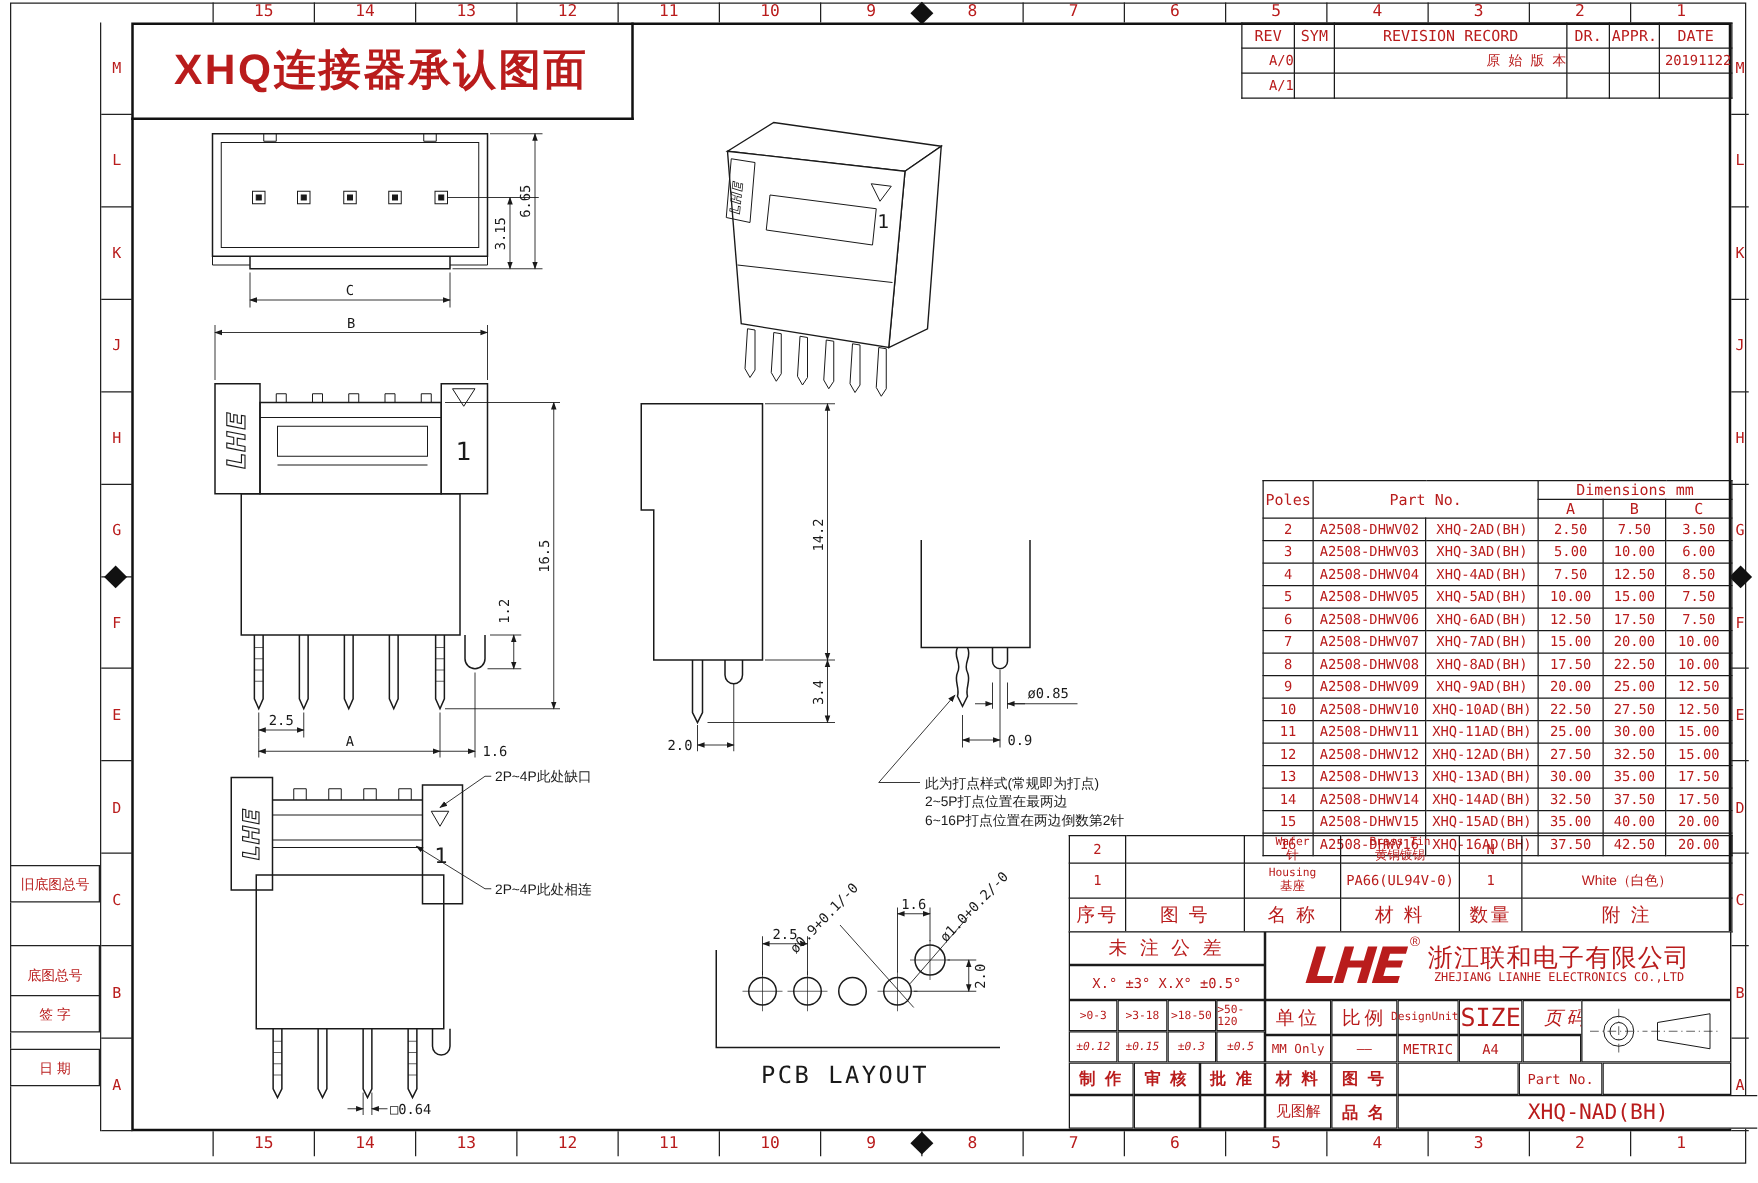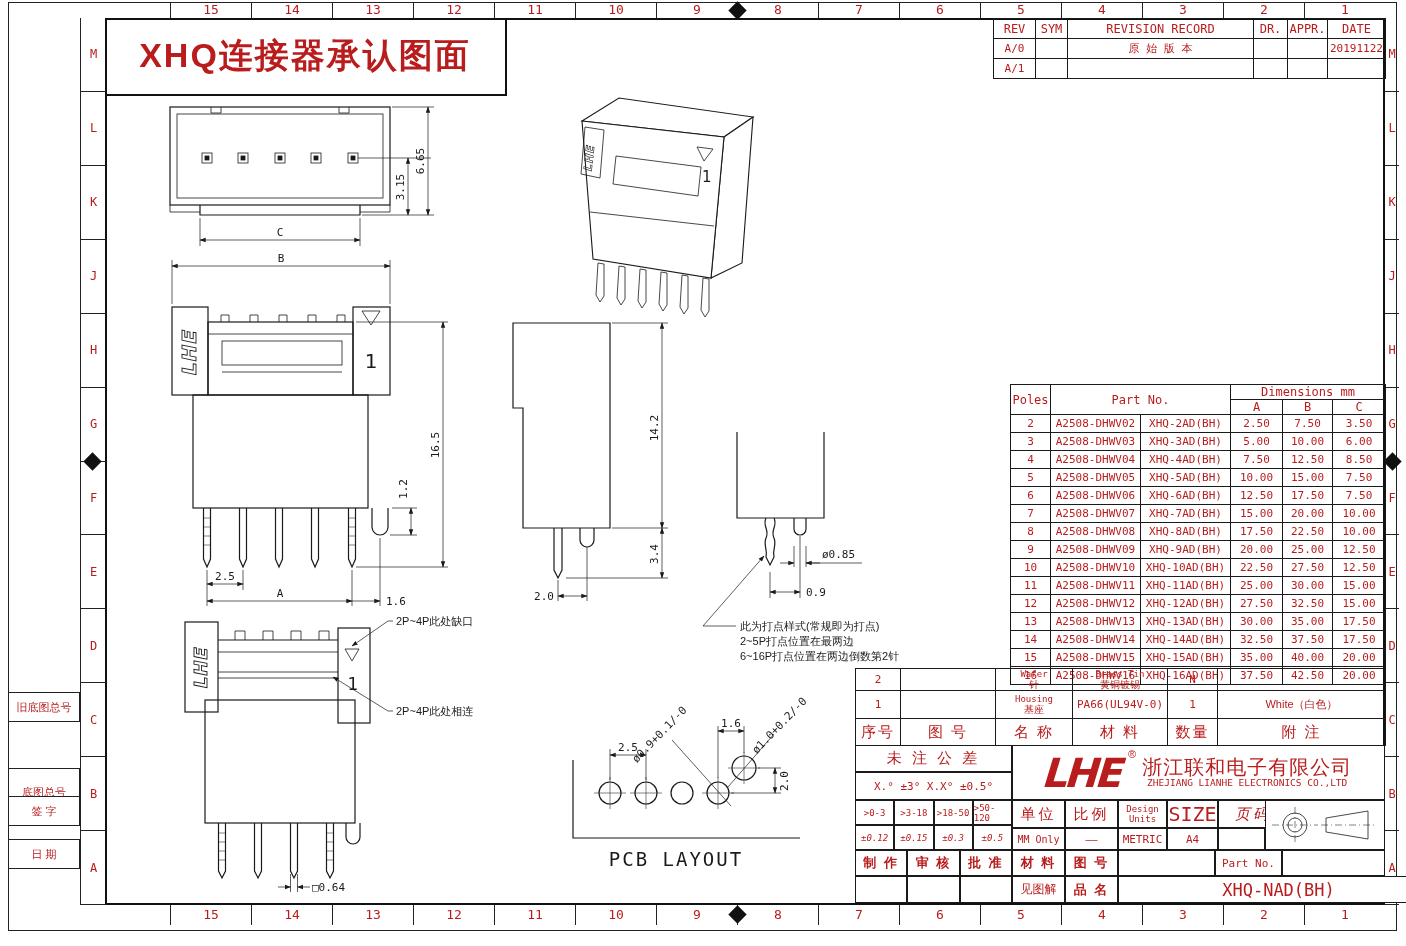--- a/index.html
+++ b/index.html
@@ -25,21 +25,21 @@
   .diamond{width:13px;height:13px;background:#111;transform:rotate(45deg);}
   
   .title-box{left:105px;top:18px;width:402px;height:78px;border-right:2px solid #111;border-bottom:2px solid #111;
       box-sizing:border-box;display:flex;align-items:center;justify-content:center;
       font-size:34px;font-weight:700;letter-spacing:2px;}
   
   table{border-collapse:collapse;table-layout:fixed;}
   td,th{border:1px solid #1a1a1a;padding:0;text-align:center;font-weight:normal;overflow:hidden;white-space:nowrap;}
   .rev-table{font-family:"DejaVu Sans Mono",monospace;}
   .rev-table th{height:19px;font-size:12px;}
-  .rev-table td{height:19px;font-size:11px;}
+  .rev-table td{height:19px;font-size:11px;text-align:right;}
   .parts-table{font-family:"DejaVu Sans Mono",monospace;}
   .parts-table th{font-size:12px;height:13px;}
   .parts-table td{font-size:11px;height:17px;}
   .bom-table td{font-size:11px;}
   .bom-table .hdr{font-size:15px;letter-spacing:2px;font-family:"Liberation Sans",sans-serif;}
   .l1{font-size:9px;line-height:10px;font-family:"DejaVu Sans Mono",monospace;}
   .l2{font-size:10px;line-height:11px;}
   
   .cell{position:absolute;border:1px solid #1a1a1a;box-sizing:border-box;display:flex;
         align-items:center;justify-content:center;background:#fff;}
@@ -141,21 +141,21 @@
       <div class="bcell">C</div>
       <div class="bcell">B</div>
       <div class="bcell">A</div>
   </div>
   <div class="abs diamond" style="left:731px;top:4px;"></div>
   <div class="abs diamond" style="left:731px;top:908px;"></div>
   <div class="abs diamond" style="left:86px;top:455px;"></div>
   <div class="abs diamond" style="left:1386px;top:455px;"></div>
 
   <div class="abs margin-box" style="top:692px;height:30px;">旧底图总号</div>
-  <div class="abs margin-box" style="top:756px;height:48px;margin-top:12px;">底图总号</div>
+  <div class="abs margin-box" style="top:756px;height:48px;">底图总号</div>
   <div class="abs margin-box" style="top:796px;height:30px;">签 字</div>
   <div class="abs margin-box" style="top:839px;height:30px;">日 期</div>
 
   <div class="abs title-box">XHQ连接器承认图面</div>
 
   <table class="abs rev-table" style="left:993px;top:18px;width:392px;">
     <colgroup>
         <col style="width:42px">
         <col style="width:32px">
         <col style="width:186px">
@@ -433,21 +433,21 @@
       <span class="lhe-logo">LHE</span>
       <span class="reg">®</span>
       <span class="co-names">
         <span class="co-cn">浙江联和电子有限公司</span>
         <span class="co-en">ZHEJIANG LIANHE ELECTRONICS CO.,LTD</span>
       </span>
     </div>
 
     <div class="cell lab15" style="left:157px;top:55px;width:53px;height:28px;">单位</div>
     <div class="cell lab15" style="left:210px;top:55px;width:53px;height:28px;">比例</div>
-    <div class="cell" style="left:263px;top:55px;width:49px;height:28px;flex-direction:column;line-height:10px;">
+    <div class="cell" style="left:263px;top:55px;width:49px;height:28px;flex-direction:row;line-height:10px;">
       <span class="mono f9">Design</span>
       <span class="mono f9">Units</span>
     </div>
     <div class="cell f16 mono" style="left:312px;top:55px;width:51px;height:28px;">SIZE</div>
     <div class="cell lab15" style="left:363px;top:55px;width:70px;height:28px;font-style:italic;">页码</div>
 
     <div class="cell mono f10" style="left:157px;top:83px;width:53px;height:22px;">MM Only</div>
     <div class="cell mono f10" style="left:210px;top:83px;width:53px;height:22px;">——</div>
     <div class="cell mono f11" style="left:263px;top:83px;width:49px;height:22px;">METRIC</div>
     <div class="cell mono f11" style="left:312px;top:83px;width:51px;height:22px;">A4</div>

